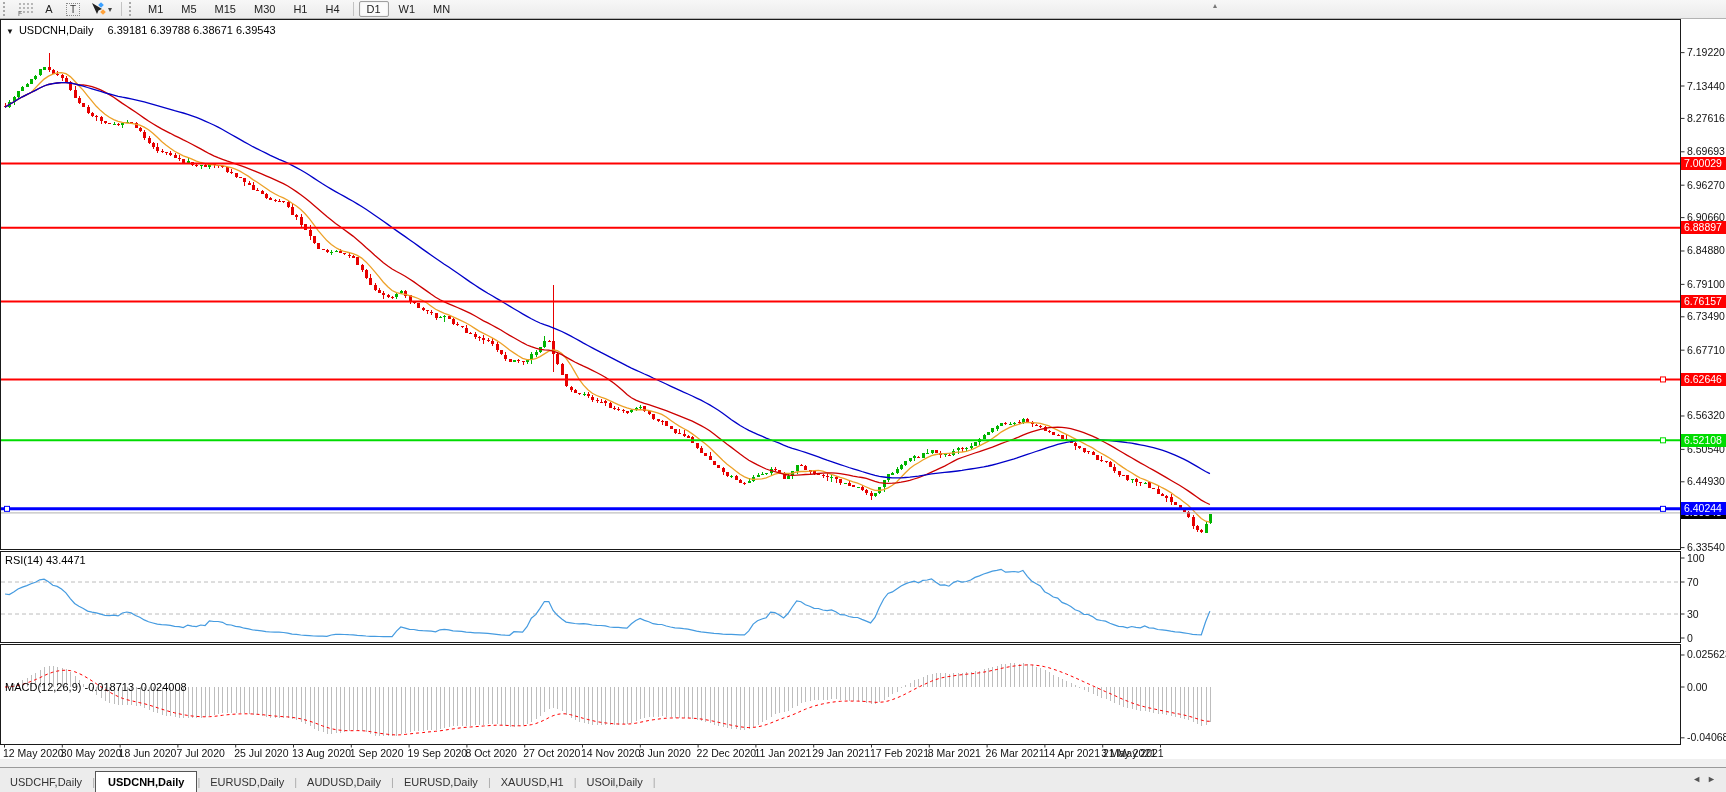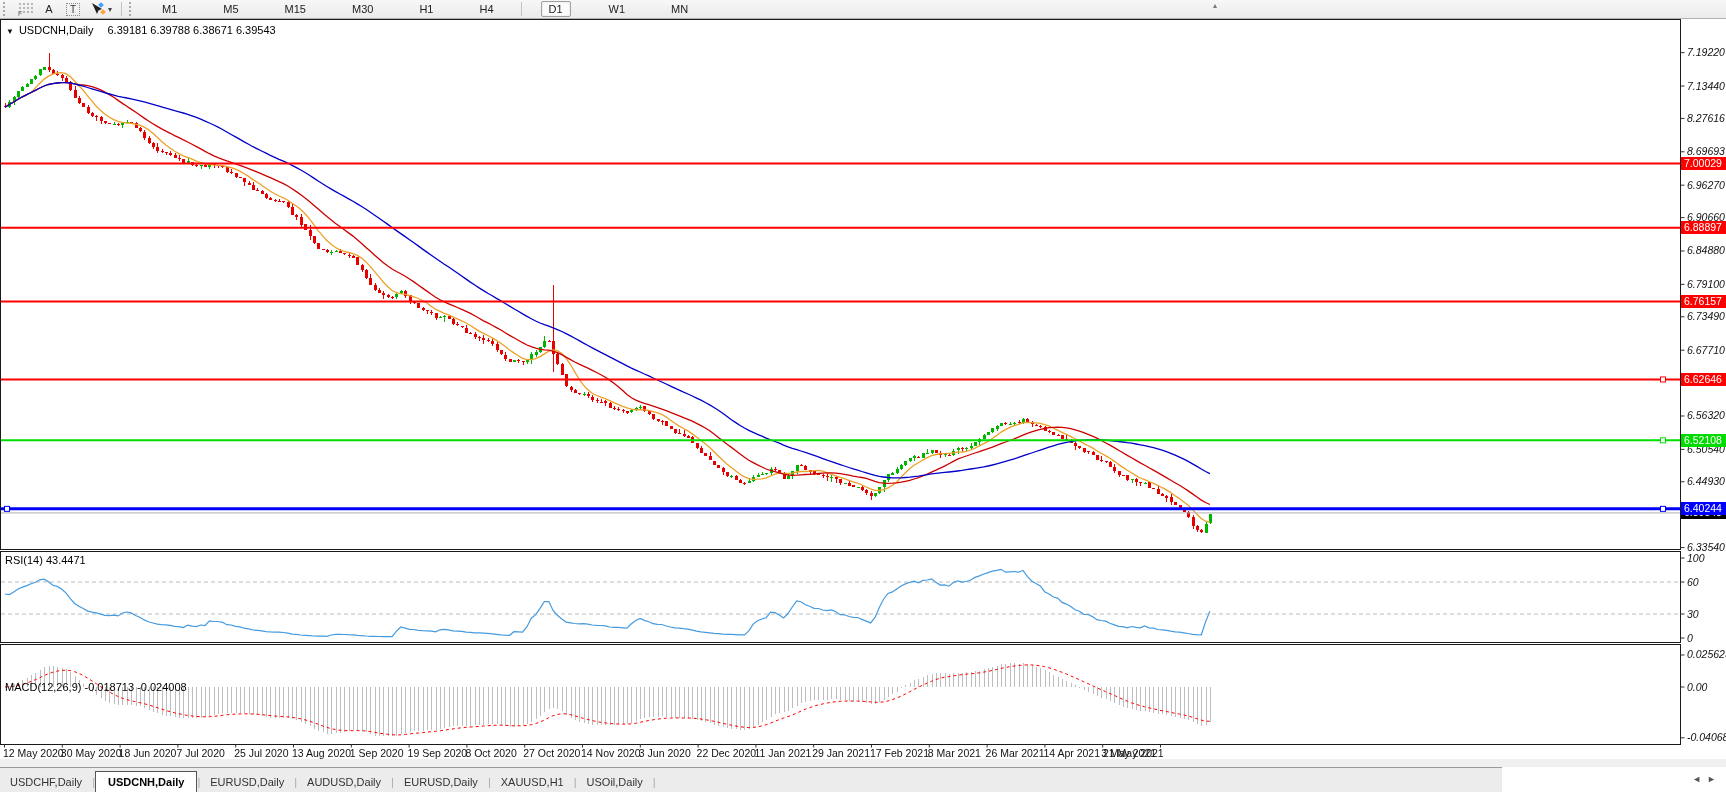--- a/index.html
+++ b/index.html
@@ -5,39 +5,39 @@
   html,body{margin:0;padding:0;background:#fff;width:1726px;height:792px;overflow:hidden;
     font-family:"Liberation Sans",sans-serif;-webkit-font-smoothing:antialiased;}
   #screen{position:relative;width:1726px;height:792px;background:#fff;}
   
   #toolbar{position:absolute;left:0;top:0;width:1726px;height:18px;
     background:linear-gradient(#f7f7f7,#ebebeb);border-bottom:1px solid #b3b3b3;
     display:flex;align-items:center;font-size:11px;color:#222;}
   .grip{width:5px;height:14px;margin:0 3px;border-left:2px dotted #a8a8a8;}
   .tb-ico{display:flex;align-items:center;justify-content:center;width:22px;height:16px;margin:0 1px;}
   .tb-sep{width:1px;height:14px;background:#c3c3c3;margin:0 4px;}
-  .tf-btn{padding:1px 7px;margin:0 15px;border:1px solid transparent;border-radius:2px;cursor:default;}
+  .tf-btn{padding:1px 7px;margin:0 1px;border:1px solid transparent;border-radius:2px;cursor:default;}
   .tf-btn.active{background:#fbfbfb;border:1px solid #9f9f9f;box-shadow:inset 0 0 2px #ddd;text-align:right;}
   .t-box{border:1px dotted #8a8a8a;padding:0 3px;font-size:10px;color:#333;}
   .caret{font-size:8px;color:#444;margin-left:2px;}
   #tb-overflow{position:absolute;left:1213px;top:1px;font-size:8px;color:#777;}
   
   .ovl{position:absolute;font-size:11px;color:#000;white-space:nowrap;}
   #chart-title{left:6px;top:24px;}
   #chart-title .tri{font-size:8px;color:#111;margin-right:5px;}
   #chart-title .quotes{margin-left:14px;}
   #rsi-label{left:5px;top:554px;}
   #macd-label{left:5px;top:681px;}
-  .ax-lab{position:absolute;left:1687px;width:38px;font-size:10.5px;color:#111;white-space:nowrap;font-style:italic;}
+  .ax-lab{position:absolute;left:1687px;width:38px;font-size:10.5px;color:#111;white-space:nowrap;}
   .ax-box{position:absolute;left:1681px;width:44px;height:13px;font-size:10.5px;color:#fff;
     padding-left:3px;line-height:13px;white-space:nowrap;}
   .date-lab{position:absolute;top:747px;font-size:10.5px;color:#111;white-space:nowrap;}
   
   #scroll-strip{position:absolute;left:0;top:759px;width:1726px;height:8px;background:#f0f0f0;}
-  #tabbar{position:absolute;left:0;top:767px;width:1502px;height:25px;background:#ececec;
+  #tabbar{position:absolute;left:0;top:767px;width:1726px;height:25px;background:#ececec;
     border-top:1px solid #9a9a9a;display:flex;align-items:flex-end;font-size:11px;color:#333;}
   .tab{padding:4px 10px 5px 10px;cursor:default;}
   .tab.active{background:#fff;border:1px solid #555;border-bottom:none;font-weight:bold;color:#000;
     padding:4px 12px 6px 12px;margin-bottom:-1px;}
   .tab-pipe{color:#aaa;padding-bottom:5px;}
   #tab-nav{position:absolute;right:4px;top:774px;font-size:9px;color:#555;letter-spacing:6px;}
 </style>
 </head>
 <body>
 
@@ -1019,21 +1019,21 @@
       <div style="left:1687px;top:475.28739000000013px" class="ax-lab">6.44930</div>
       <div style="left:1687px;top:541.0874200000002px" class="ax-lab">6.33540</div>
       <div style="left:1681px;top:506.408089px;background:#000000" class="ax-box">6.39543</div>
       <div style="left:1681px;top:156.98046700000032px;background:#ff0000" class="ax-box">7.00029</div>
       <div style="left:1681px;top:221.29003100000037px;background:#ff0000" class="ax-box">6.88897</div>
       <div style="left:1681px;top:294.8890110000002px;background:#ff0000" class="ax-box">6.76157</div>
       <div style="left:1681px;top:372.94205800000026px;background:#ff0000" class="ax-box">6.62646</div>
       <div style="left:1681px;top:433.8200839999999px;background:#00dc00" class="ax-box">6.52108</div>
       <div style="left:1681px;top:502.35841199999993px;background:#0000ff" class="ax-box">6.40244</div>
       <div style="left:1687px;top:551.5px" class="ax-lab">100</div>
-      <div style="left:1687px;top:575.5px" class="ax-lab">60</div>
+      <div style="left:1687px;top:575.5px" class="ax-lab">70</div>
       <div style="left:1687px;top:607.5px" class="ax-lab">30</div>
       <div style="left:1687px;top:631.5px" class="ax-lab">0</div>
       <div style="left:1687px;top:648.496873px" class="ax-lab">0.025623</div>
       <div style="left:1687px;top:680.5px" class="ax-lab">0.00</div>
       <div style="left:1687px;top:731.318063px" class="ax-lab">-0.040687</div>
       <div style="left:3px;top:747px" class="date-lab">12 May 2020</div>
       <div style="left:60.8px;top:747px" class="date-lab">30 May 2020</div>
       <div style="left:118.6px;top:747px" class="date-lab">18 Jun 2020</div>
       <div style="left:176.39999999999998px;top:747px" class="date-lab">7 Jul 2020</div>
       <div style="left:234.2px;top:747px" class="date-lab">25 Jul 2020</div>

